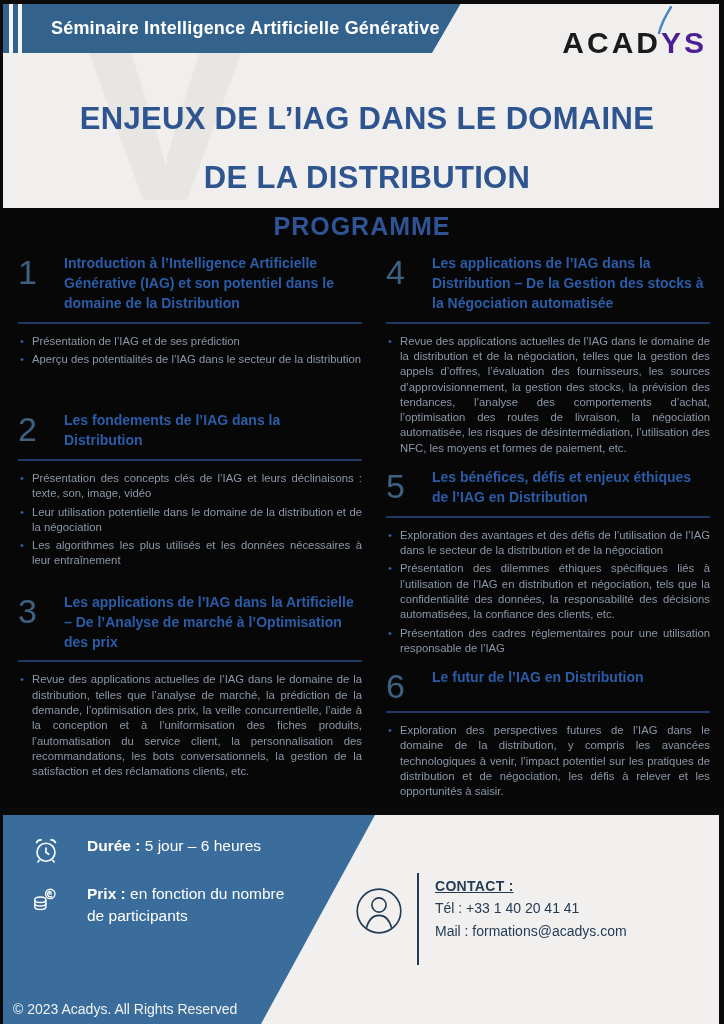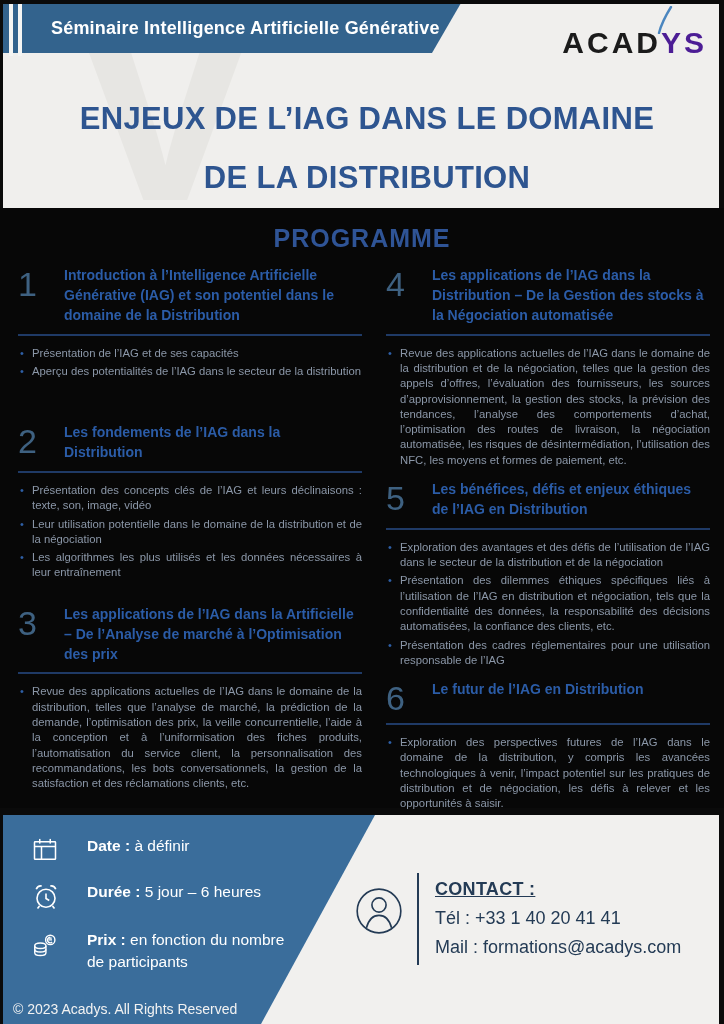--- a/index.html
+++ b/index.html
@@ -34,21 +34,21 @@
   }
   .logo-black{color:#1B1B1B;}
   .logo-gray{color:#4c1d95;}
   .logo-accent{position:absolute;right:34px;top:-22px;}
   .main-title{
     position:absolute;left:12px;right:0;top:97px;z-index:2;text-align:center;
     color:#2E5590;font-weight:bold;font-size:31px;letter-spacing:.3px;
   }
   .main-title .line2{margin-top:23px;}
   
-  .program{position:absolute;left:0;right:0;top:208px;height:600px;background:#070707;padding-top:12px;}
+  .program{position:absolute;left:0;right:0;top:208px;height:600px;background:#070707;}
   .program-heading{
     margin:0;text-align:center;line-height:36px;
     color:#2F5496;font-weight:bold;font-size:25px;letter-spacing:1px;
   }
   .cols{display:flex;margin:8px 14px 0 18px;gap:24px;}
   .col{flex:0 0 344px;}
   .col.right{flex:0 0 324px;}
   .sec{margin-bottom:20px;}
   .sec-head{display:flex;align-items:flex-start;}
   .sec-num{flex:0 0 46px;font-size:34px;color:#3E6181;line-height:1;padding-top:3px;}
@@ -69,21 +69,21 @@
   }
   .f-rows{position:absolute;left:28px;top:20px;width:266px;}
   .f-row{display:flex;align-items:flex-start;margin-bottom:17px;}
   .f-icon{flex:0 0 30px;margin-right:26px;padding-top:1px;}
   .f-text{color:#FFFFFF;font-size:15.5px;line-height:1.45;}
   .f-label{font-weight:bold;}
   .copyright{position:absolute;left:10px;bottom:7px;color:#F2F2F2;font-size:14px;z-index:2;}
   .contact{position:absolute;left:352px;top:58px;display:flex;align-items:flex-start;color:#243B55;}
   .contact-icon{margin-top:14px;}
   .contact-divider{width:2px;background:#243B55;height:92px;margin:0 16px 0 14px;}
-  .contact-block{font-size:18px;line-height:1.6;padding-top:2px;}
+  .contact-block{font-size:14px;line-height:1.6;padding-top:2px;}
   .contact-heading{font-weight:bold;text-decoration:underline;letter-spacing:.3px;}
   svg{display:block;}
 </style>
 </head>
 <body>
 
 <div id="page">
 
   <header class="hdr">
     <div class="watermark">V</div>
@@ -112,21 +112,21 @@
       <div class="col left" id="col-left">
   <div class="sec m1">
     <div class="sec-head">
       <div class="sec-num">1</div>
       <div class="sec-title">Introduction à l’Intelligence Artificielle Générative (IAG) et son potentiel dans le domaine de la Distribution</div>
     </div>
     <div class="sec-line"></div>
     <ul class="bullets">
               <li>
                 <span class="dot">•</span>
-                <span class="btxt">Présentation de l’IAG et de ses capacités</span>
+                <span class="btxt">Présentation de l’IAG et de ses prédiction</span>
               </li>
               <li>
                 <span class="dot">•</span>
                 <span class="btxt">Aperçu des potentialités de l’IAG dans le secteur de la distribution</span>
               </li>
             </ul>
   </div>
 
   <div class="sec m2">
     <div class="sec-head">
@@ -215,32 +215,20 @@
             </ul>
   </div>
 </div>
     </div>
   </section>
 
   <footer class="ftr">
     <div class="blue-wedge"></div>
 
     <div class="f-rows">
-      <div class="f-row">
-        <span class="f-icon">
-          <svg width="28" height="28" viewBox="0 0 24 24" fill="none" stroke="#FFFFFF" stroke-width="1.3">
-            <rect x="3" y="5" width="18" height="15" rx="0.5"></rect>
-            <line x1="3" y1="9" x2="21" y2="9"></line>
-            <line x1="7.5" y1="2.5" x2="7.5" y2="6.5"></line>
-            <line x1="16.5" y1="2.5" x2="16.5" y2="6.5"></line>
-            <line x1="9" y1="9" x2="9" y2="20"></line>
-          </svg>
-        </span>
-        <span class="f-text"><span class="f-label">Date :</span> <span class="f-val">à définir</span></span>
-      </div>
 
       <div class="f-row">
         <span class="f-icon">
           <svg width="30" height="30" viewBox="0 0 24 24" fill="none" stroke="#FFFFFF" stroke-width="1.3">
             <circle cx="12" cy="13" r="7.2"></circle>
             <path d="M12 9.2 v4 l2.6 1.6"></path>
             <path d="M8.6 3.2 a4 4 0 0 0 -4.4 2.6"></path>
             <path d="M15.4 3.2 a4 4 0 0 1 4.4 2.6"></path>
             <path d="M6.8 19.2 l-1.6 2"></path>
             <path d="M17.2 19.2 l1.6 2"></path>

